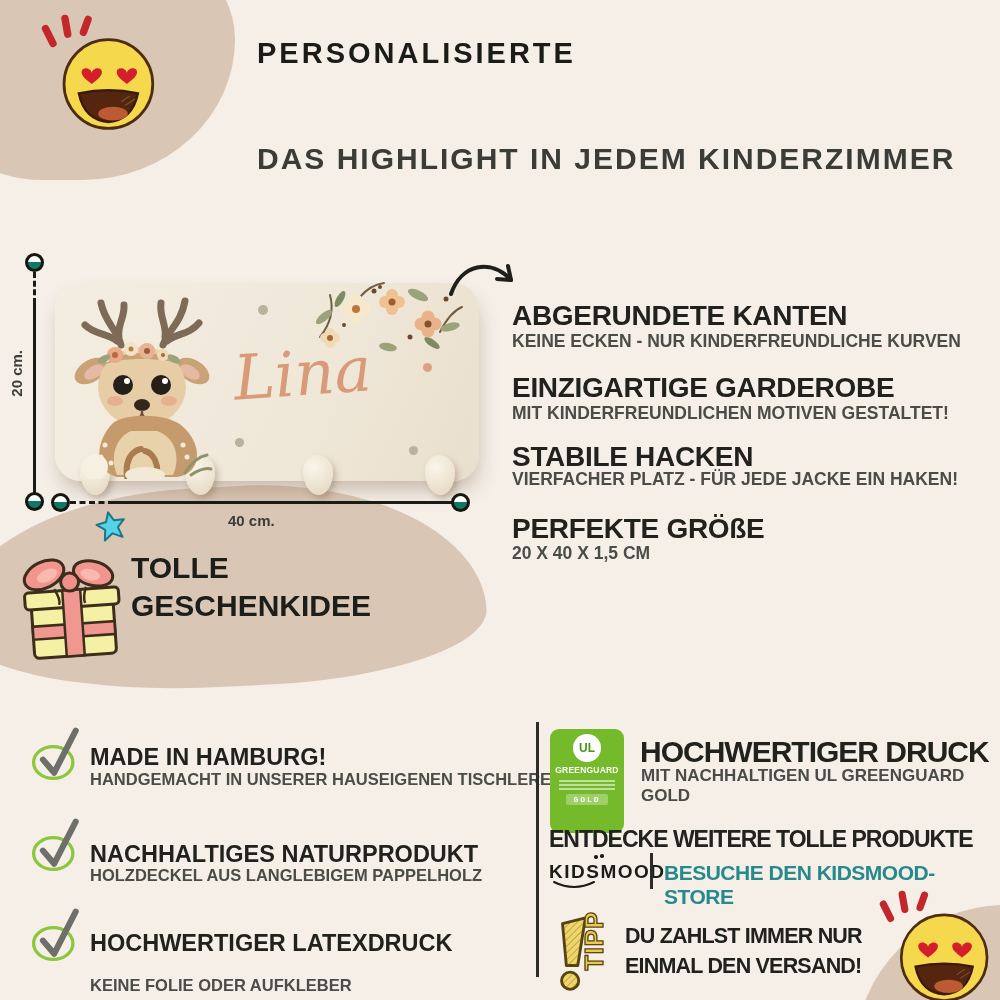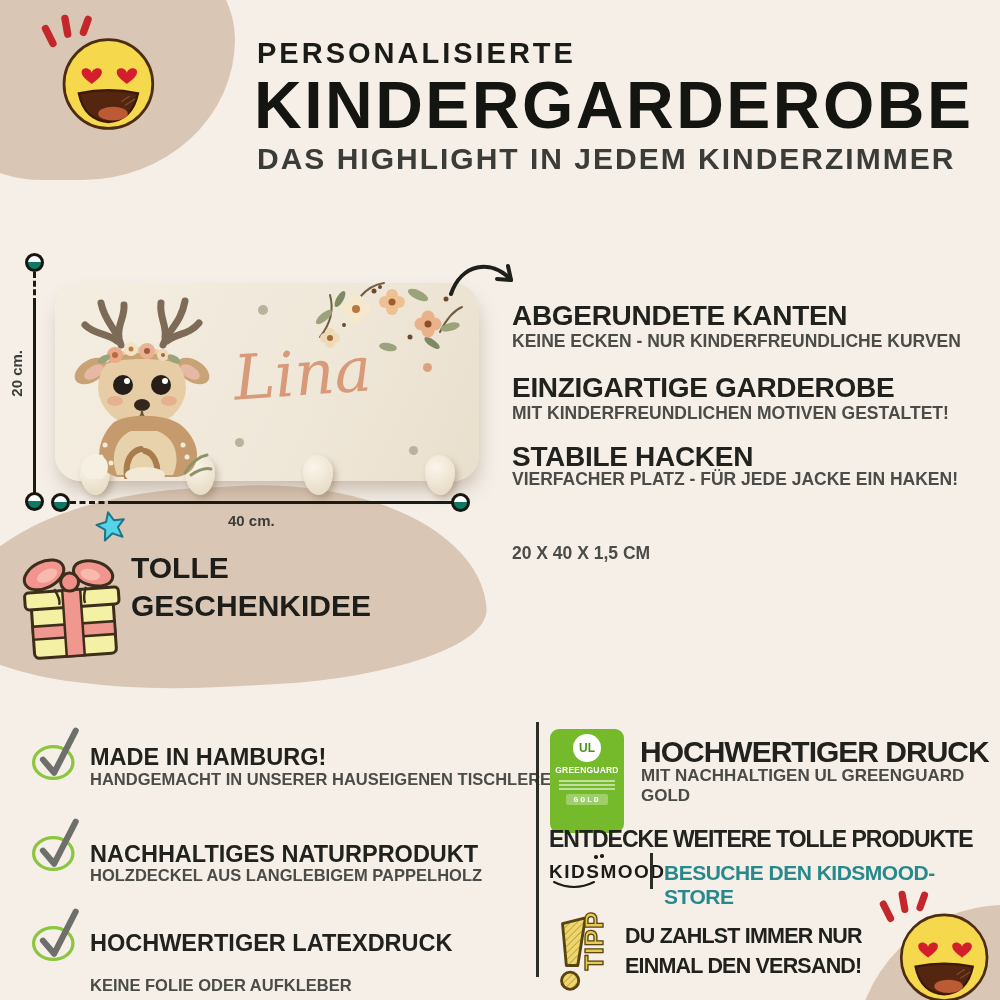--- a/index.html
+++ b/index.html
@@ -89,21 +89,20 @@
     </g>
     <circle cx="74" cy="78" r="48" fill="#f6d84d" stroke="#4d2d12" stroke-width="3"></circle>
     <path transform="translate(56,62)" d="M0 4 C-1 -2 -11 -3 -11 3 C-11 9 -3 13 0 16 C3 13 11 9 11 3 C11 -3 1 -2 0 4Z" fill="#d31f2b"></path>
     <path transform="translate(94,62)" d="M0 4 C-1 -2 -11 -3 -11 3 C-11 9 -3 13 0 16 C3 13 11 9 11 3 C11 -3 1 -2 0 4Z" fill="#d31f2b"></path>
     <path d="M42 88 Q74 81 106 88 Q100 117 74 119 Q48 117 42 88Z" fill="#54260f" stroke="#3a1909" stroke-width="2.5"></path>
     <ellipse cx="79" cy="110" rx="16" ry="7.5" fill="#bb5a33"></ellipse>
     <path d="M88 97 L97 91 M92 101 L103 94" stroke="#7a4a2a" stroke-width="1.5"></path>
   </svg>
 
   <div class="abs h-eyebrow">PERSONALISIERTE</div>
-  <div class="abs h-title">KINDERGARDEROBE</div>
   <div class="abs h-sub">DAS HIGHLIGHT IN JEDEM KINDERZIMMER</div>
 
   <div class="abs board">
     <span class="dot dot-sage" style="left:203px;top:22px;width:10px;height:10px"></span>
     <span class="dot dot-sage" style="left:298px;top:24px;width:8px;height:8px"></span>
     <span class="dot dot-salmon" style="left:368px;top:80px;width:9px;height:9px"></span>
     <span class="dot dot-sage" style="left:180px;top:155px;width:9px;height:9px"></span>
     <span class="dot dot-sage" style="left:354px;top:163px;width:9px;height:9px"></span>
 
     <span class="hook" style="left:25px"></span>
@@ -233,20 +232,21 @@
     <path d="M6 42 C16 12 46 6 66 28" fill="none" stroke="#1f1f1c" stroke-width="4" stroke-linecap="round"></path>
     <path d="M66 28 L63 14 M66 28 L52 27" fill="none" stroke="#1f1f1c" stroke-width="4" stroke-linecap="round"></path>
   </svg>
 
   <div class="abs feat-title" style="top:300px">ABGERUNDETE KANTEN</div>
   <div class="abs feat-sub" style="top:331px">KEINE ECKEN - NUR KINDERFREUNDLICHE KURVEN</div>
   <div class="abs feat-title" style="top:372px">EINZIGARTIGE GARDEROBE</div>
   <div class="abs feat-title" style="top:441px">STABILE HACKEN</div>
   <div class="abs feat-sub" style="top:403px">MIT KINDERFREUNDLICHEN MOTIVEN GESTALTET!</div>
   <div class="abs feat-sub" style="top:469px">VIERFACHER PLATZ - FÜR JEDE JACKE EIN HAKEN!</div>
+  <div class="abs feat-title" style="top:513px">PERFEKTE GRÖßE</div>
   <div class="abs feat-sub" style="top:543px">20 X 40 X 1,5 CM</div>
 
   <svg class="abs" style="left:95px;top:510px;width:32px;height:32px" viewBox="0 0 32 32">
     <path d="M16 2 L20 11 L30 12 L22.5 18.5 L25 29 L16 23.5 L7 29 L9.5 18.5 L2 12 L12 11 Z" fill="#55d3e8" stroke="#1f7587" stroke-width="2" stroke-linejoin="round" transform="rotate(-12 16 16)"></path>
   </svg>
   <svg class="abs" style="left:12px;top:546px;width:120px;height:124px" viewBox="0 0 120 124">
     <g transform="rotate(-4 60 70)">
       <rect x="20" y="58" width="82" height="52" rx="5" fill="#f4f0a4" stroke="#3d2d1b" stroke-width="3"></rect>
       <rect x="20" y="78" width="82" height="13" fill="#f0988f" stroke="#3d2d1b" stroke-width="2.5"></rect>
       <rect x="14" y="44" width="94" height="17" rx="4" fill="#f4f0a4" stroke="#3d2d1b" stroke-width="3"></rect>

